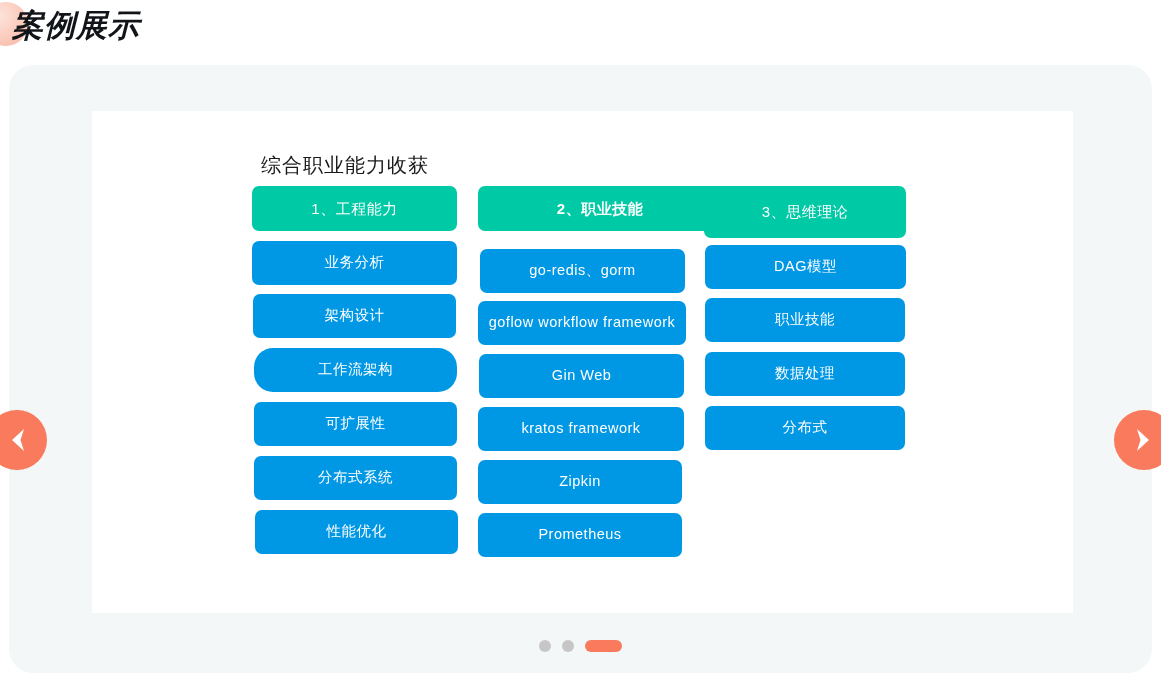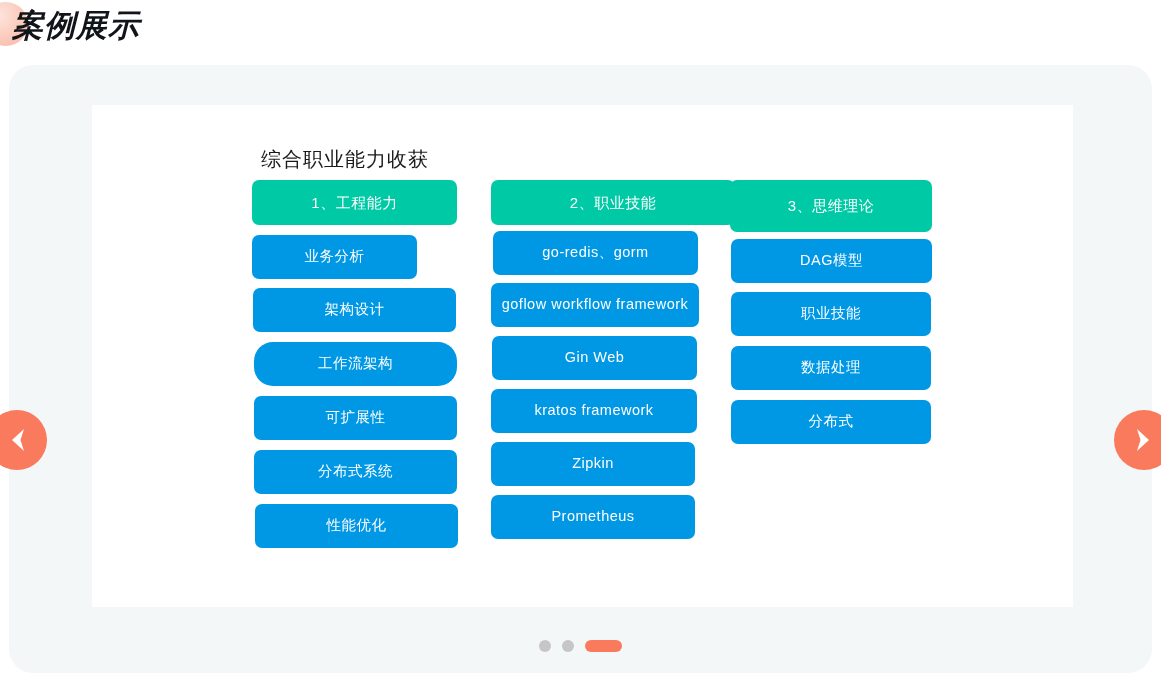--- a/index.html
+++ b/index.html
@@ -44,42 +44,42 @@
     position: absolute;
     left: 9px; top: 65px;
     width: 1143px; height: 608px;
     background: #f4f7f8;
     border-radius: 24px;
   }
 
   
   .slide {
     position: absolute;
-    left: 83px; top: 40px;
+    left: 83px; top: 46px;
     width: 981px; height: 502px;
     background: #ffffff;
   }
 
   .slide-heading {
     position: absolute;
     left: 169px; top: 41px;
     font-family: "DejaVu Serif", "Liberation Serif", serif;
     font-size: 20px;
     color: #1a1a1a;
     letter-spacing: 1px;
     white-space: nowrap;
   }
 
   
   .columns {
     position: absolute;
     left: 160px; top: 75px;
     width: 680px;
     display: flex;
-    gap: 34px;
+    gap: 21px;
   }
   .column { width: 205px; display: flex; flex-direction: column; }
 
   .chip {
     color: #ffffff;
     border-radius: 7px;
     text-align: center;
     font-size: 14.5px;
     line-height: 1.2;
     display: flex;
@@ -91,25 +91,25 @@
   }
   .chip.head {
     background: #00c9a5;
     height: 45px;
     font-size: 15px;
   }
   .chip.item { background: #0098e5; height: 44px; }
 
   
   .col-1 .head { width: 205px; margin-bottom: 10px; }
-  .col-2 .head { width: 244px; margin-bottom: 6px; }
+  .col-2 .head { width: 244px; margin-bottom: 18px; font-weight: bold; }
   .col-3 .head { width: 202px; height: 52px; margin-bottom: 7px; }
 
   
-  .col-1 .item:nth-of-type(2) { width: 165px; margin-left: 0px;  margin-bottom: 9px; }
+  .col-1 .item:nth-of-type(2) { width: 205px; margin-left: 0px;  margin-bottom: 9px; }
   .col-1 .item:nth-of-type(3) { width: 203px; margin-left: 1px;  margin-bottom: 10px; }
   .col-1 .item:nth-of-type(4) { width: 203px; margin-left: 2px;  margin-bottom: 10px; border-radius: 19px; }
   .col-1 .item:nth-of-type(5) { width: 203px; margin-left: 2px;  margin-bottom: 10px; }
   .col-1 .item:nth-of-type(6) { width: 203px; margin-left: 2px;  margin-bottom: 10px; }
   .col-1 .item:nth-of-type(7) { width: 203px; margin-left: 3px;  margin-bottom: 0px; }
 
   .col-2 .item:nth-of-type(2) { width: 205px; margin-left: 2px;  margin-bottom: 8px; }
   .col-2 .item:nth-of-type(3) { width: 208px; margin-left: 0px;  margin-bottom: 9px; }
   .col-2 .item:nth-of-type(4) { width: 205px; margin-left: 1px;  margin-bottom: 9px; }
   .col-2 .item:nth-of-type(5) { width: 206px; margin-left: 0px;  margin-bottom: 9px; }

